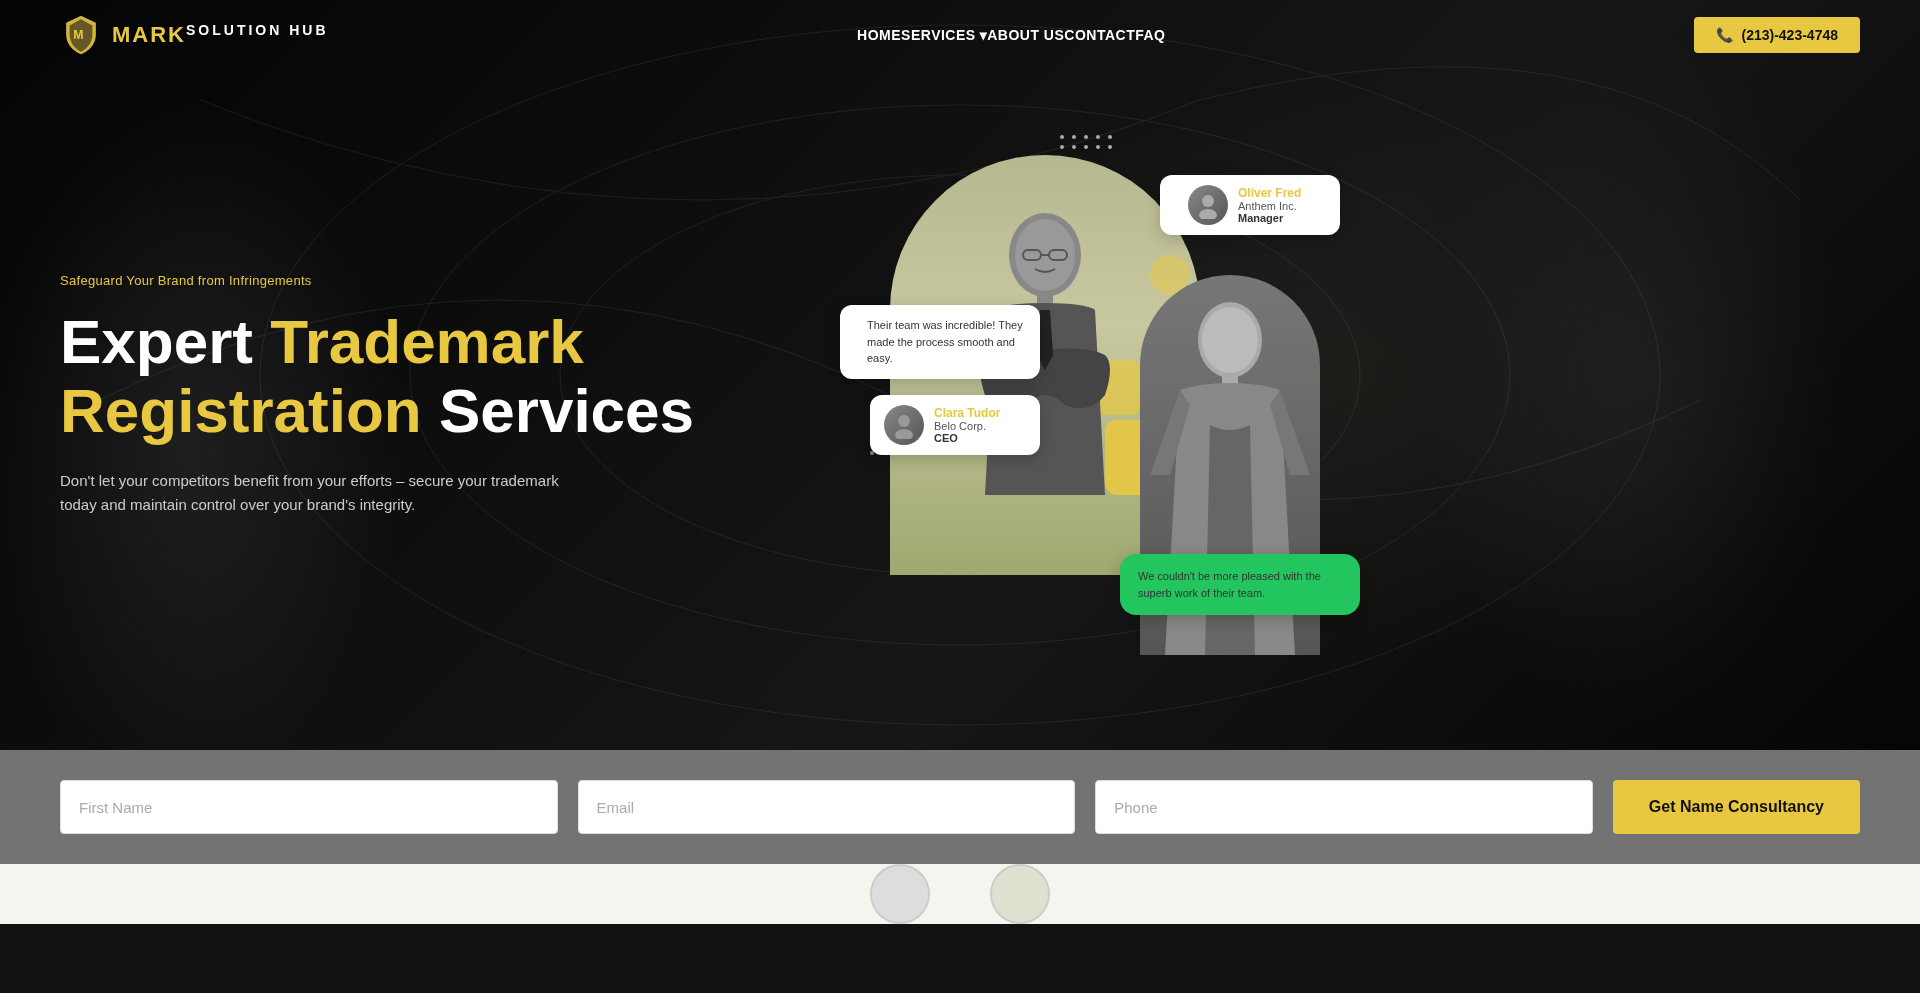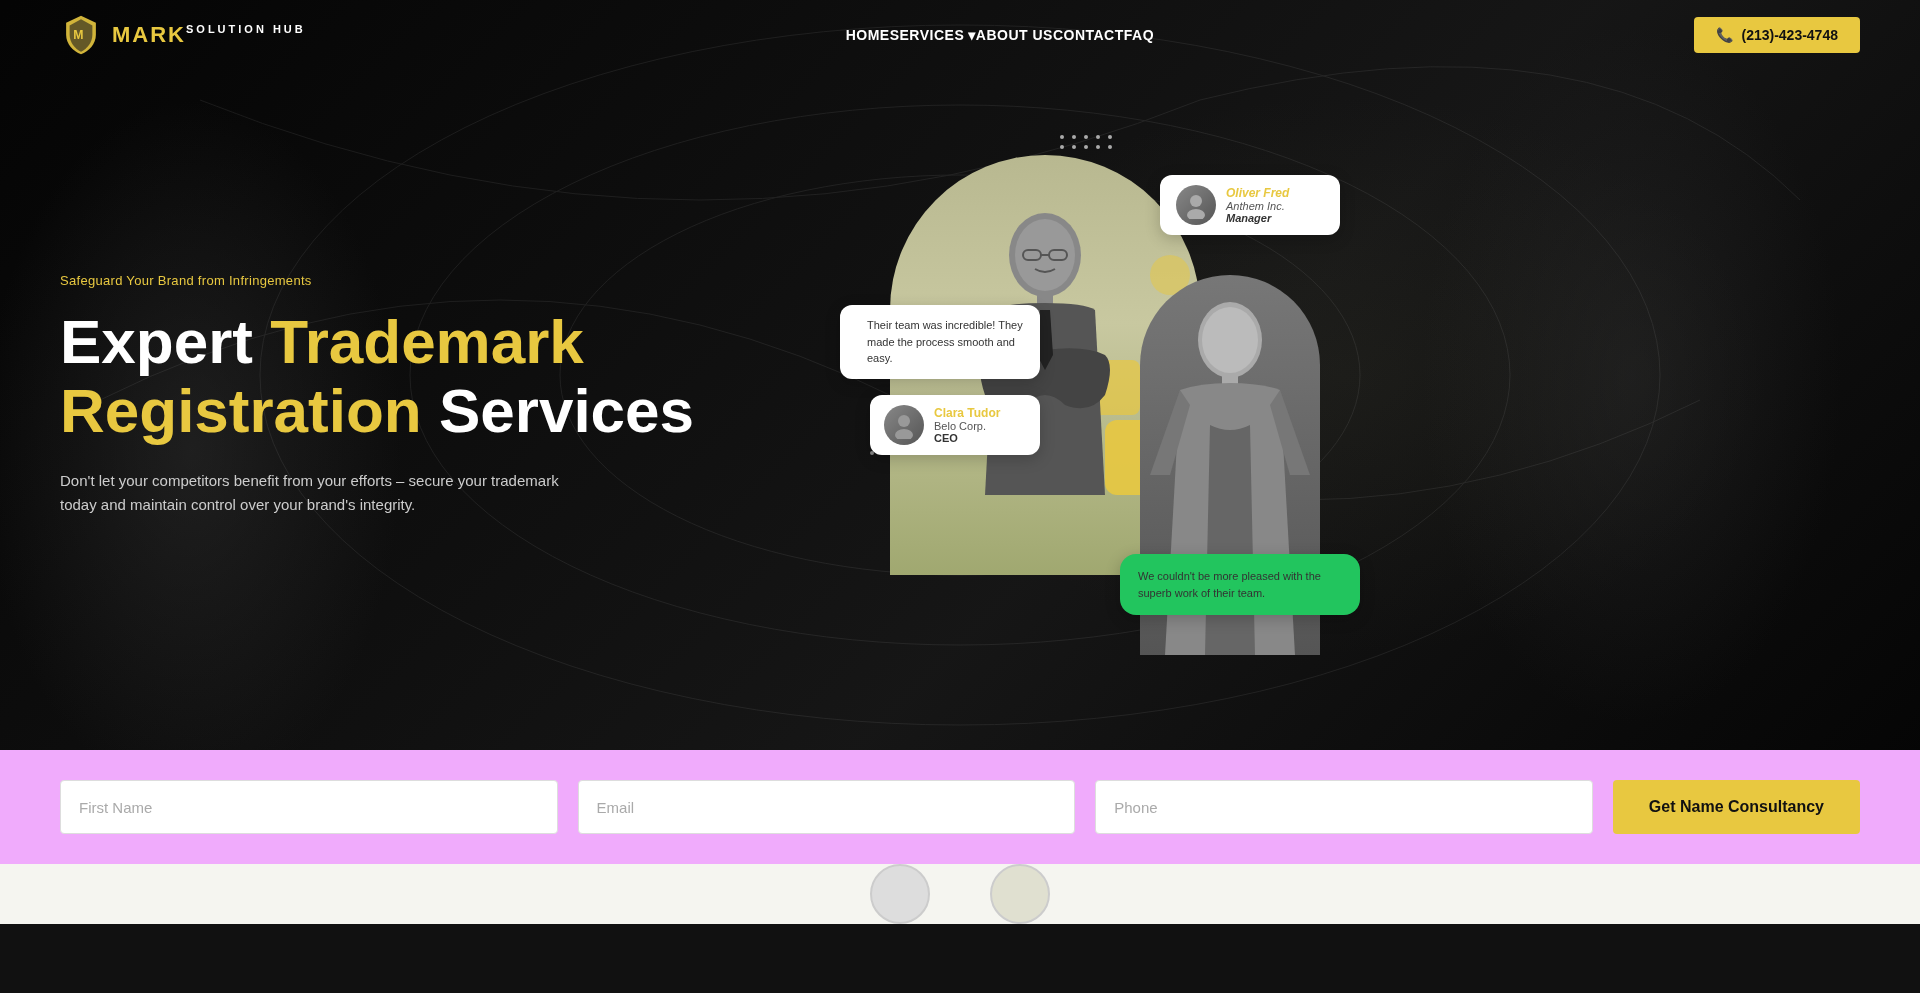--- a/index.html
+++ b/index.html
@@ -41,21 +41,21 @@
     }
 
     .logo-mark {
       font-size: 22px;
       font-weight: 800;
       color: #e8c840;
       letter-spacing: 2px;
     }
 
     .logo-sub {
-      font-size: 11px;
+      font-size: 14px;
       font-weight: 600;
       color: #fff;
       letter-spacing: 3px;
     }
 
     .nav-links {
       display: flex;
       align-items: center;
       list-style: none;
     }
@@ -182,27 +182,26 @@
       max-width: 200px;
       box-shadow: 0 4px 16px rgba(0,0,0,0.2);
     }
 
     .profile-card {
       position: absolute;
       top: 20px;
       right: 10px;
       background: #fff;
       border-radius: 12px;
-      padding: 10px 16px;
+      padding: 10px 28px;
       display: flex;
       align-items: center;
       gap: 10px;
       min-width: 180px;
       box-shadow: 0 4px 16px rgba(0,0,0,0.2);
-      font-style: italic;
     }
 
     .profile-avatar {
       width: 40px;
       height: 40px;
       border-radius: 50%;
       background: linear-gradient(135deg, #888, #555);
       flex-shrink: 0;
       overflow: hidden;
       display: flex;
@@ -217,21 +216,21 @@
     .profile-title { font-size: 11px; color: #333; font-weight: 600; }
 
     .bubble-text {
       font-size: 11px;
       color: #333;
       line-height: 1.5;
     }
 
     
     .form-strip {
-      background: #f0abfc;
+      background: #737373;
       padding: 30px 60px;
       display: flex;
       align-items: center;
       gap: 20px;
       box-shadow: 0 -4px 20px rgba(0,0,0,0.15);
     }
 
     .form-strip input {
       flex: 1;
       height: 54px;

